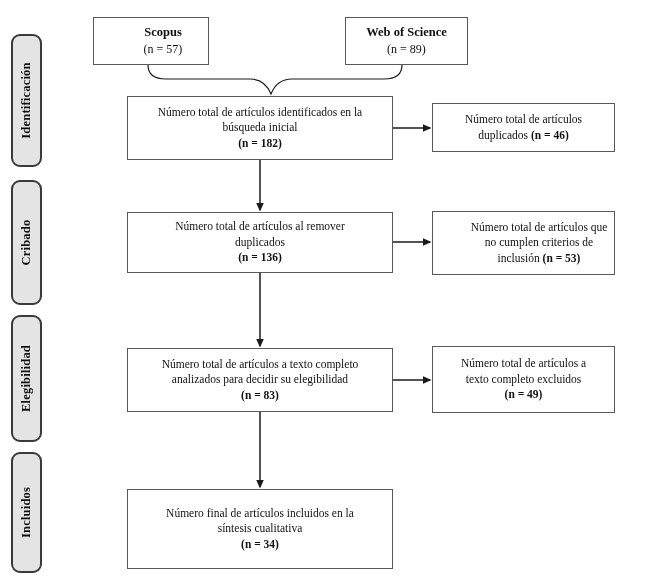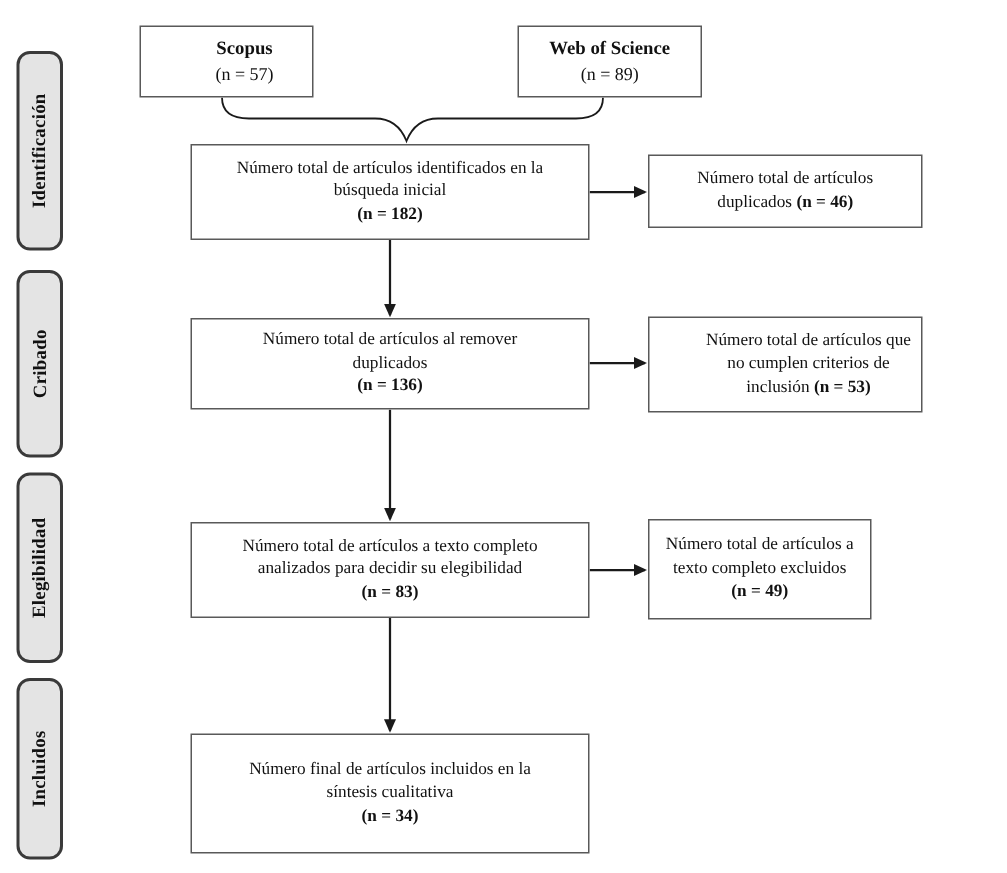--- a/index.html
+++ b/index.html
@@ -104,19 +104,19 @@
 
   <div class="box" style="left:432px;top:103px;width:183px;height:49px;">
     <div class="line"><span>Número total de artículos</span><span class="bold"></span></div>
     <div class="line"><span>duplicados </span><span class="bold">(n = 46)</span></div>
   </div>
   <div class="box" style="left:432px;top:211px;width:183px;height:64px;padding-left:37px;">
     <div class="line"><span>Número total de artículos que</span><span class="bold"></span></div>
     <div class="line"><span>no cumplen criterios de</span><span class="bold"></span></div>
     <div class="line"><span>inclusión </span><span class="bold">(n = 53)</span></div>
   </div>
-  <div class="box" style="left:432px;top:346px;width:149px;height:67px;">
+  <div class="box" style="left:432px;top:346px;width:183px;height:67px;">
     <div class="line"><span>Número total de artículos a</span><span class="bold"></span></div>
     <div class="line"><span>texto completo excluidos</span><span class="bold"></span></div>
     <div class="line"><span></span><span class="bold">(n = 49)</span></div>
   </div>
 
 </div>
 
 </body></html>

